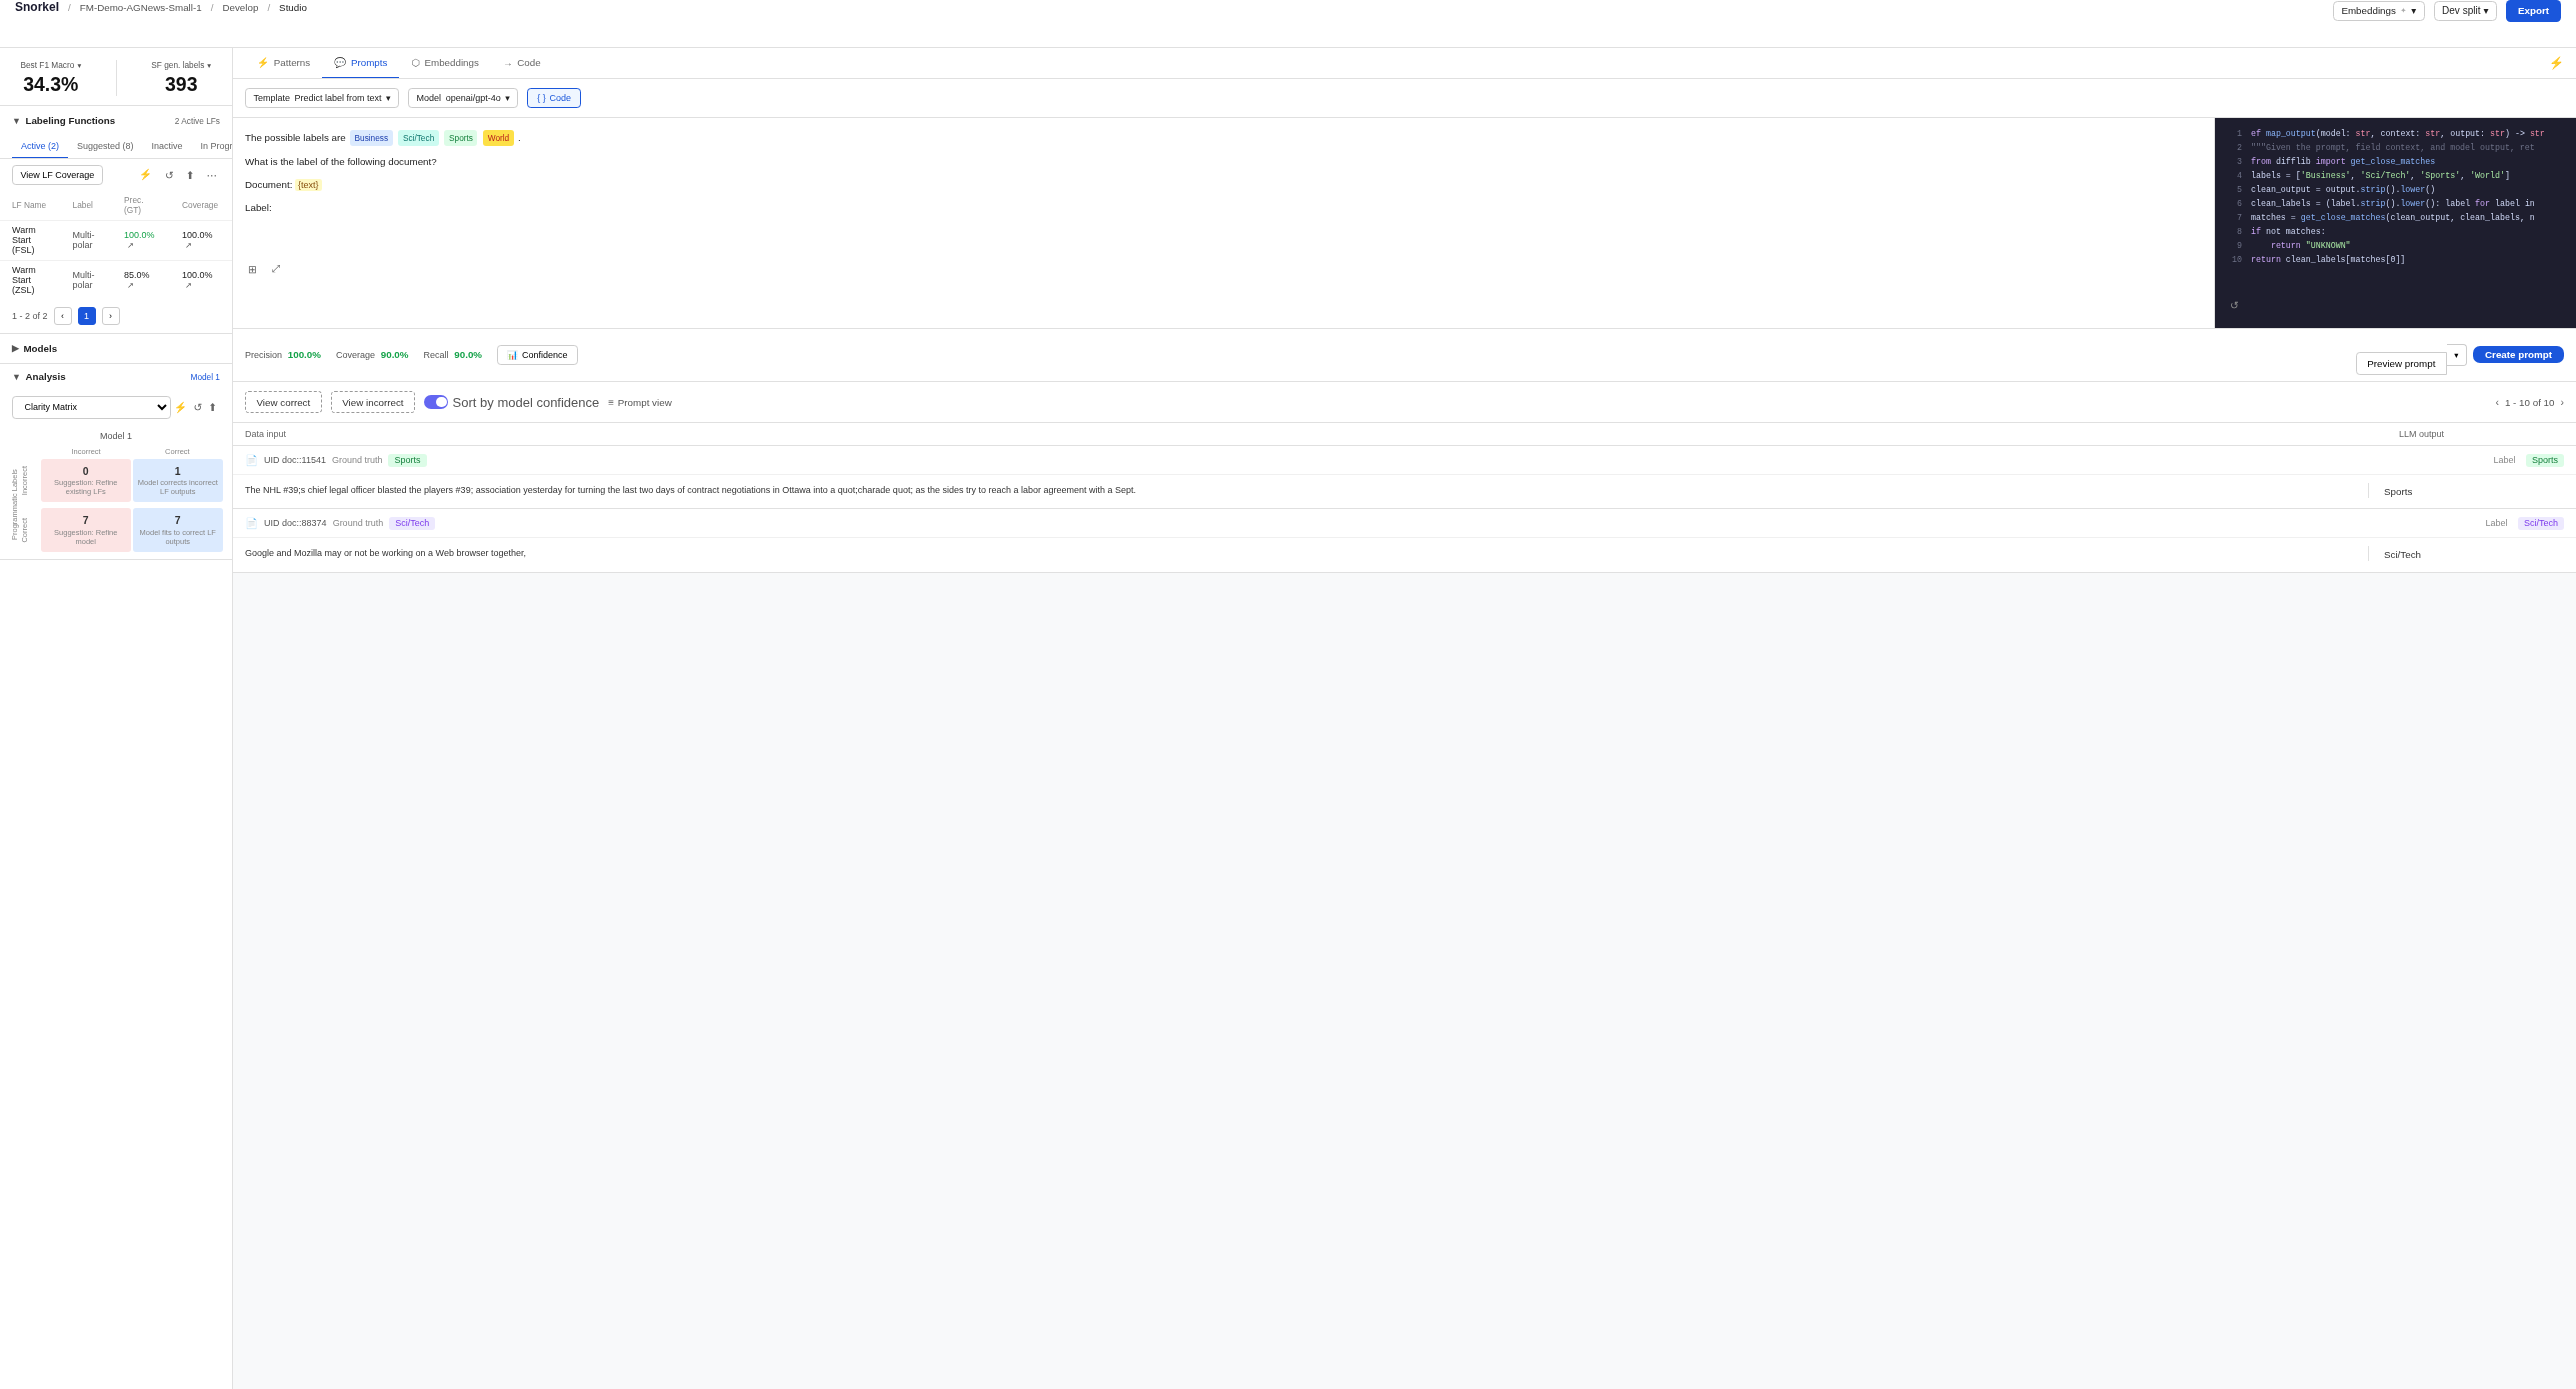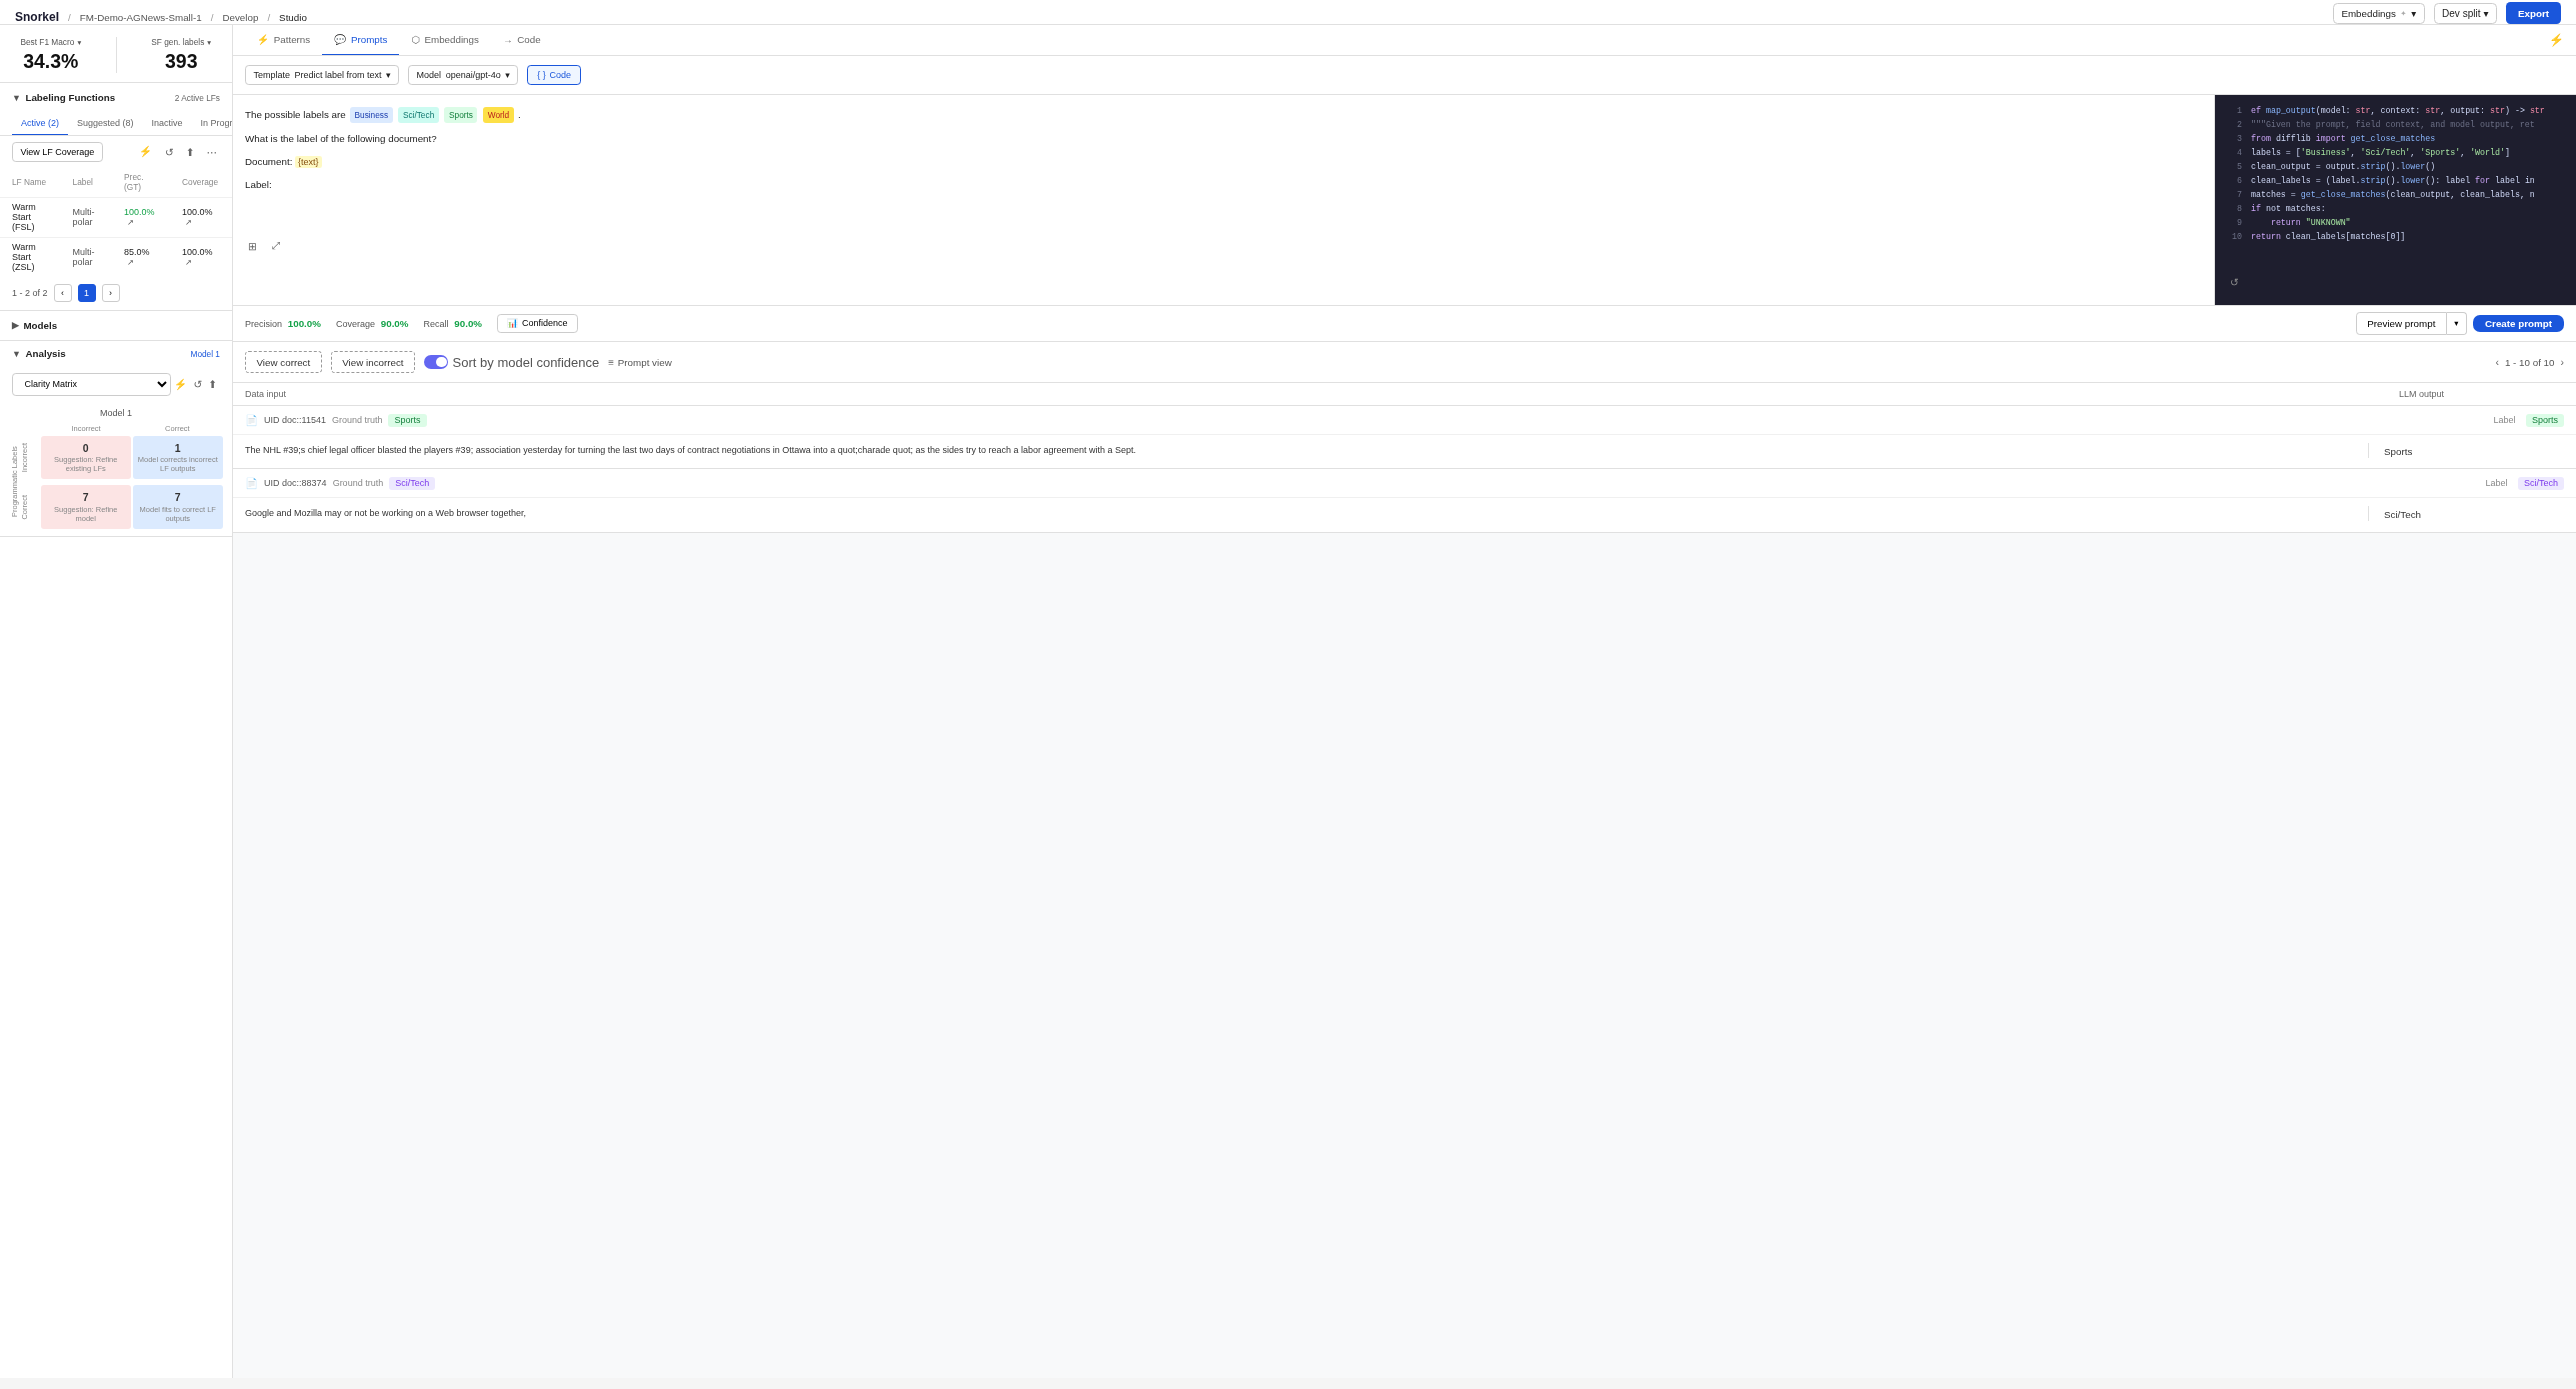--- a/index.html
+++ b/index.html
@@ -1,22 +1,22 @@
 <!DOCTYPE html>
 <html style="font-size:12px"><head>
   <meta charset="utf-8">
   <style>
     * { box-sizing: border-box; margin: 0; padding: 0; }
     body { font-family: -apple-system, BlinkMacSystemFont, 'Segoe UI', sans-serif; font-size: 9.8px; background: #f5f5f5; color: #222; }
 
     
     .topnav {
-      display: flex; align-items: flex-end; justify-content: space-between;
+      display: flex; align-items: flex-start; justify-content: space-between;
       background: #fff; border-bottom: 0.8px solid #e0e0e0;
-      padding: 0 15px; height: 25px;
+      padding: 0 15px; height: 48px;
     }
     .topnav-left { display: flex; align-items: center; gap: 6px; }
     .snorkel-logo { font-weight: 700; font-size: 12px; color: #1a1a2e; }
     .breadcrumb-sep { color: #999; margin: 0 3px; }
     .breadcrumb-item { color: #555; font-size: 9.8px; }
     .breadcrumb-item.active { color: #222; font-weight: 500; }
     .topnav-right { display: flex; align-items: center; gap: 9px; }
     .embeddings-dropdown {
       display: flex; align-items: center; gap: 4.5px;
       border: 0.8px solid #ccc; border-radius: 4.5px;
@@ -205,21 +205,21 @@
     .metrics-inline { display: flex; gap: 15px; align-items: center; font-size: 9.8px; }
     .metric-key { color: #555; font-size: 9px; margin-right: 3px; }
     .metric-val { font-weight: 600; color: #16a34a; }
     .confidence-btn {
       display: flex; align-items: center; gap: 3.8px;
       border: 0.8px solid #ccc; border-radius: 3.8px;
       padding: 3.8px 9px; background: #fff; cursor: pointer; font-size: 9px;
     }
     .preview-prompt-btn {
       border: 0.8px solid #ccc; border-radius: 3.8px 0 0 3.8px;
-      padding: 5.3px 10.5px; background: #fff; cursor: pointer; font-size: 9.8px; font-weight: 500;
+      padding: 5.3px 10.5px; background: #fff; cursor: pointer; font-size: 9.8px; font-weight: 500; margin-top: 17px;
     }
     .preview-prompt-arrow {
       border: 0.8px solid #ccc; border-left: none; border-radius: 0 3.8px 3.8px 0;
       padding: 5.3px 7.5px; background: #fff; cursor: pointer; font-size: 8.3px;
     }
     .create-prompt-btn {
       background: #1a56db; color: #fff; border: none; border-radius: 7px;
       padding: 3px 12px; font-size: 9.8px; font-weight: 600; cursor: pointer; margin-left: 6px;
     }
     .results-toolbar {

